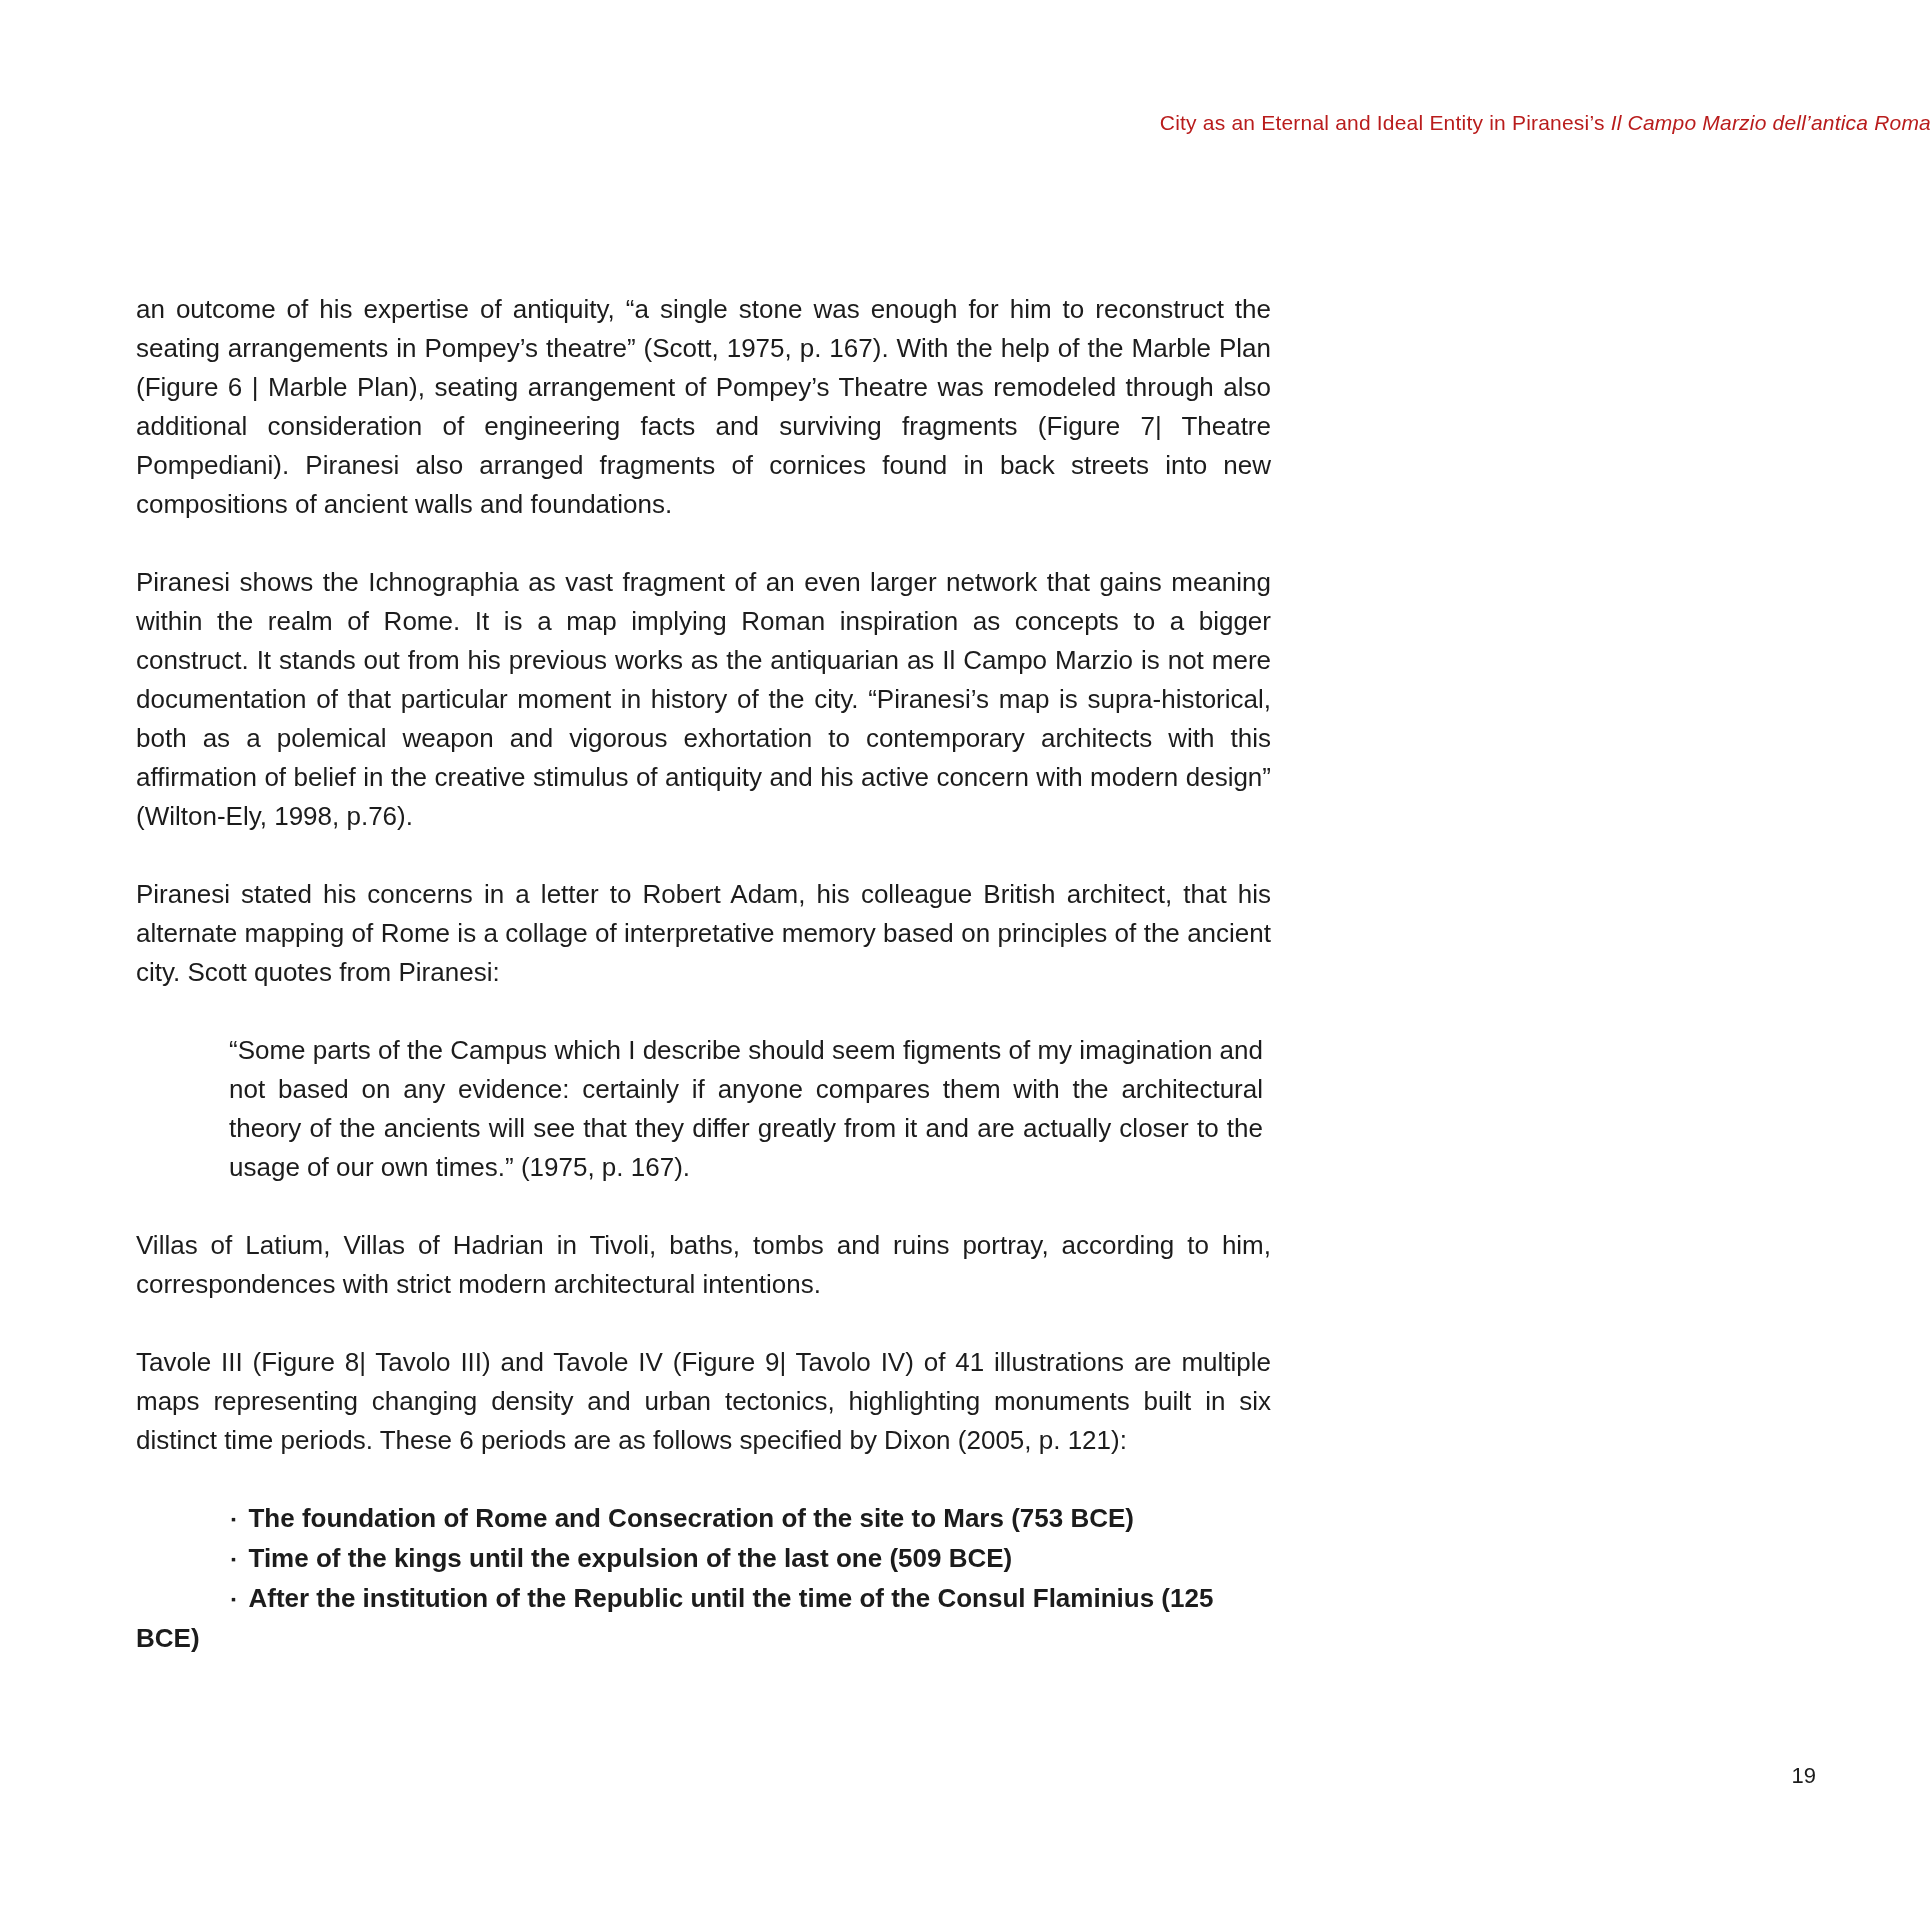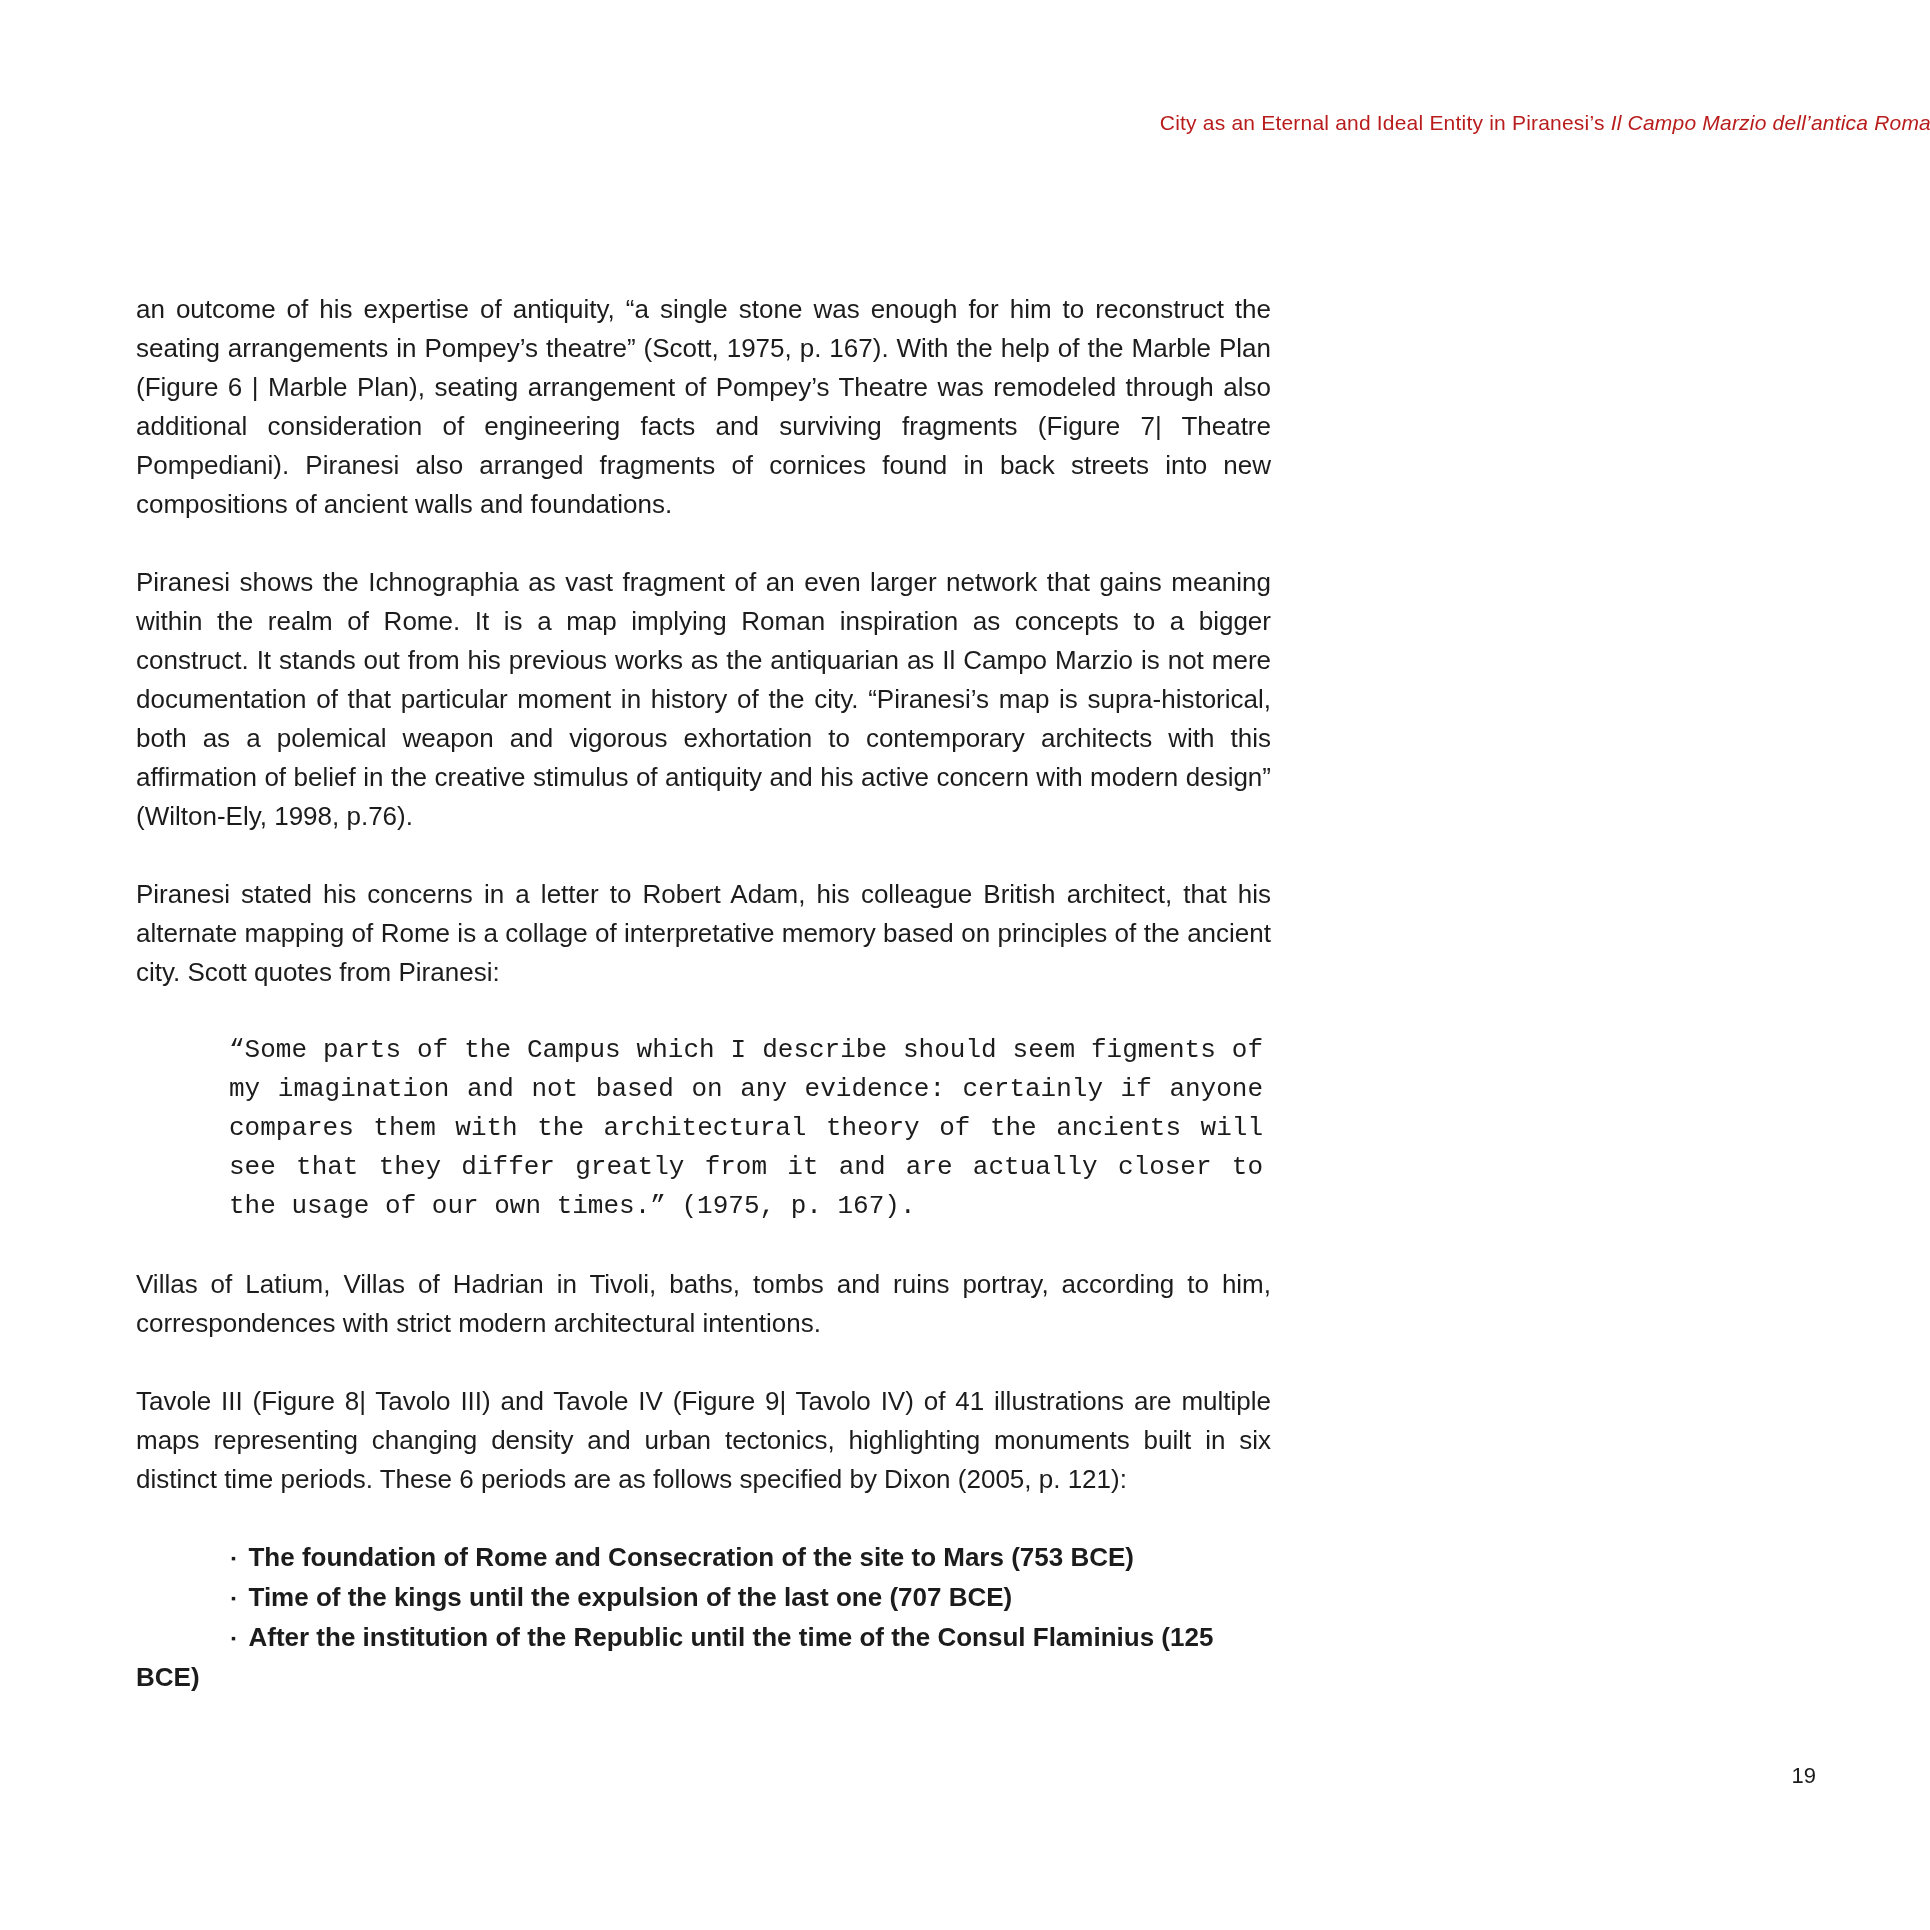--- a/index.html
+++ b/index.html
@@ -40,21 +40,20 @@
   }
   .para {
     margin: 0 0 39px 0;
     text-align: justify;
     text-justify: inter-word;
   }
   .quote {
     margin: 0 8px 39px 93px;
     text-align: justify;
     text-justify: inter-word;
-    font-family: Liberation Mono, monospace;
   }
   .bullet-list {
     list-style: none;
     margin: 0;
     padding: 0;
     font-weight: bold;
   }
   .bullet-item {
     text-indent: 95px;
     text-align: left;
@@ -88,21 +87,21 @@
     <p class="para">Piranesi shows the Ichnographia as vast fragment of an even larger network that gains meaning within the realm of Rome. It is a map implying Roman inspiration as concepts to a bigger construct. It stands out from his previous works as the antiquarian as Il Campo Marzio is not mere documentation of that particular moment in history of the city. “Piranesi’s map is supra-historical, both as a polemical weapon and vigorous exhortation to contemporary architects with this affirmation of belief in the creative stimulus of antiquity and his active concern with modern design” (Wilton-Ely, 1998, p.76).</p>
     <p class="para">Piranesi stated his concerns in a letter to Robert Adam, his colleague British architect, that his alternate mapping of Rome is a collage of interpretative memory based on principles of the ancient city. Scott quotes from Piranesi:</p>
 
     <blockquote class="quote">“Some parts of the Campus which I describe should seem figments of my imagination and not based on any evidence: certainly if anyone compares them with the architectural theory of the ancients will see that they differ greatly from it and are actually closer to the usage of our own times.” (1975, p. 167).</blockquote>
 
     <p class="para">Villas of Latium, Villas of Hadrian in Tivoli, baths, tombs and ruins portray, according to him, correspondences with strict modern architectural intentions.</p>
     <p class="para">Tavole III (Figure 8| Tavolo III) and Tavole IV (Figure 9| Tavolo IV) of 41 illustrations are multiple maps representing changing density and urban tectonics, highlighting monuments built in six distinct time periods. These 6 periods are as follows specified by Dixon (2005, p. 121):</p>
 
     <ul class="bullet-list">
       <li class="bullet-item"><span class="bullet-marker">▪</span><span class="bullet-text">The foundation of Rome and Consecration of the site to Mars (753 BCE)</span></li>
-      <li class="bullet-item"><span class="bullet-marker">▪</span><span class="bullet-text">Time of the kings until the expulsion of the last one (707 BCE)</span></li>
+      <li class="bullet-item"><span class="bullet-marker">▪</span><span class="bullet-text">Time of the kings until the expulsion of the last one (509 BCE)</span></li>
       <li class="bullet-item"><span class="bullet-marker">▪</span><span class="bullet-text">After the institution of the Republic until the time of the Consul Flaminius (125 BCE)</span></li>
     </ul>
   </main>
 
   <div class="page-number">19</div>
 
 </div>
 
 
 </body></html>

